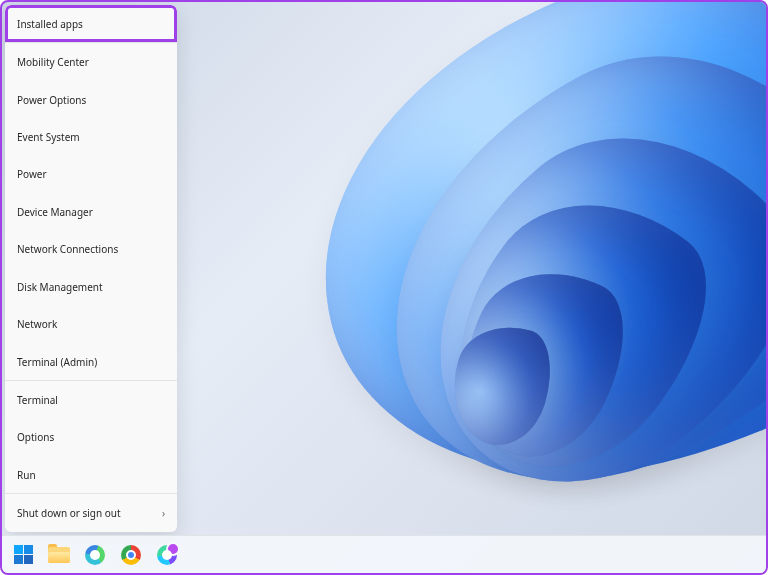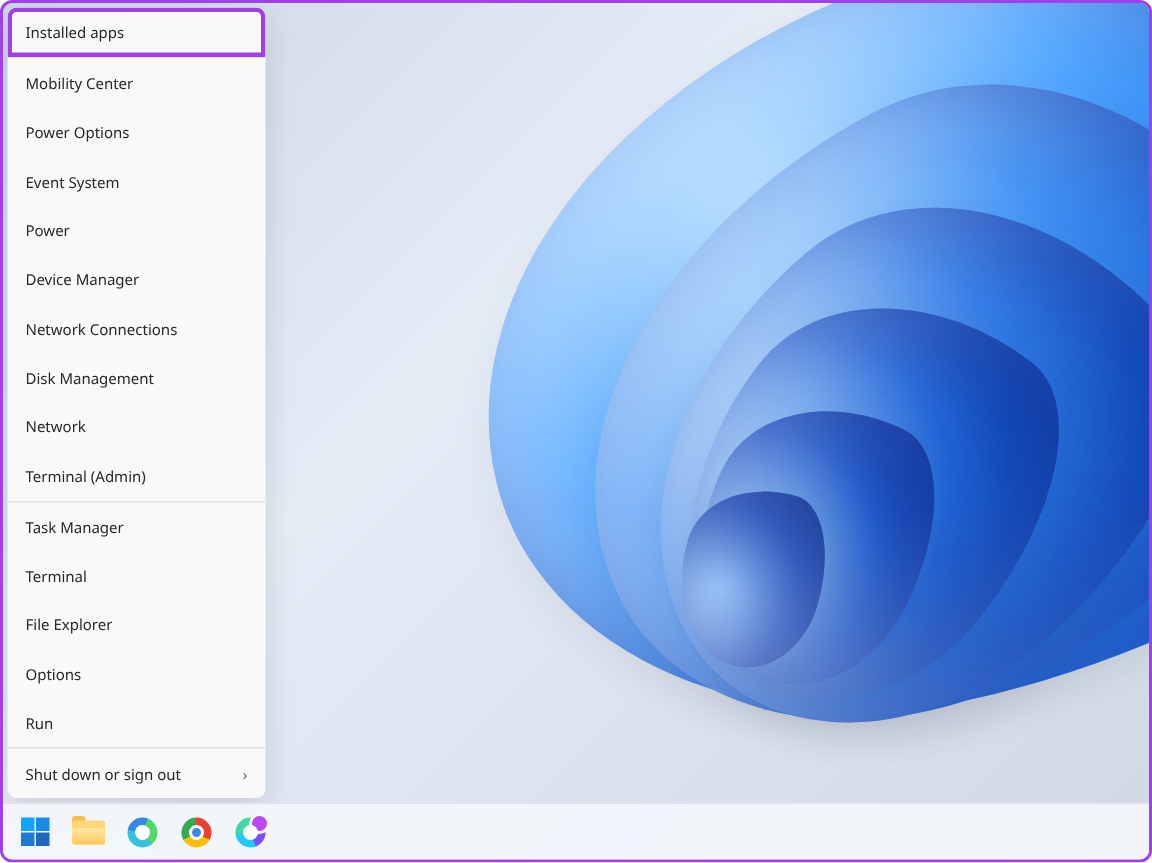--- a/index.html
+++ b/index.html
@@ -137,27 +137,21 @@
         <span>Disk Management</span>
       </div>
       <div class="item">
         <span>Network</span>
       </div>
       <div class="item">
         <span>Terminal (Admin)</span>
       </div>
       <div class="sep"></div>
       <div class="item">
-        <span>Task Manager</span>
-      </div>
-      <div class="item">
         <span>Terminal</span>
-      </div>
-      <div class="item">
-        <span>File Explorer</span>
       </div>
       <div class="item">
         <span>Options</span>
       </div>
       <div class="item">
         <span>Run</span>
       </div>
       <div class="sep"></div>
       <div class="item">
         <span>Shut down or sign out</span>

